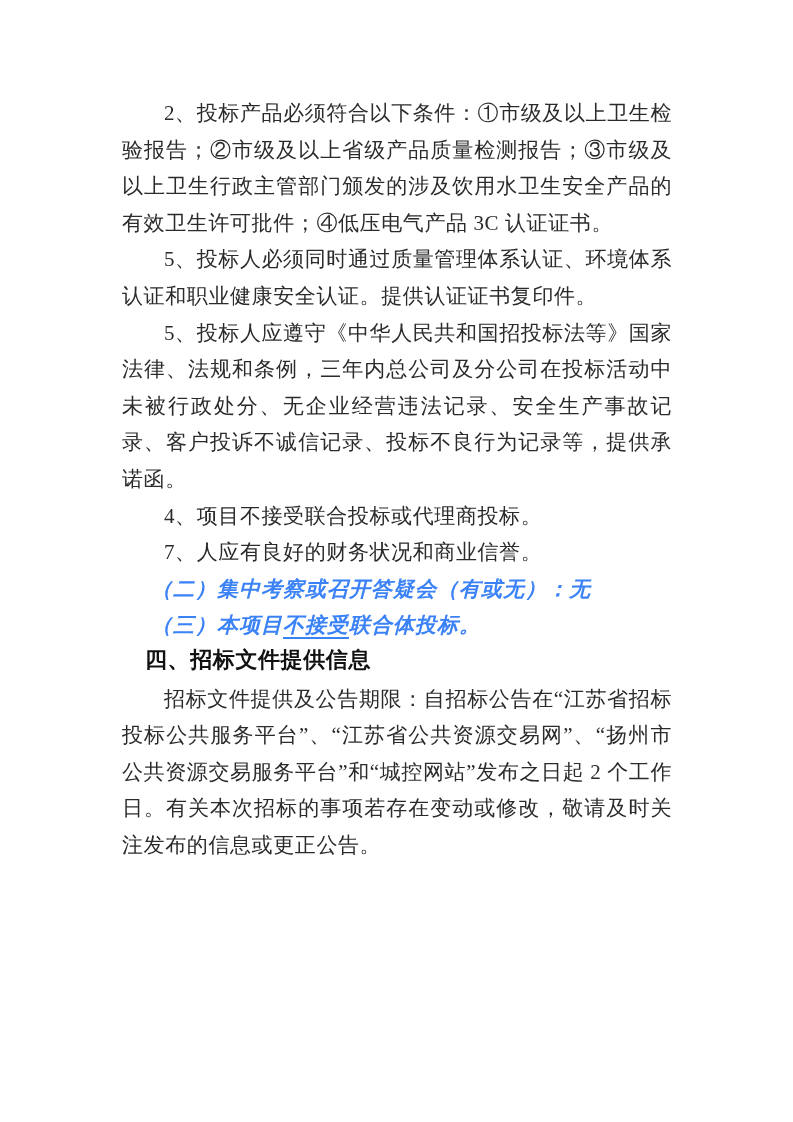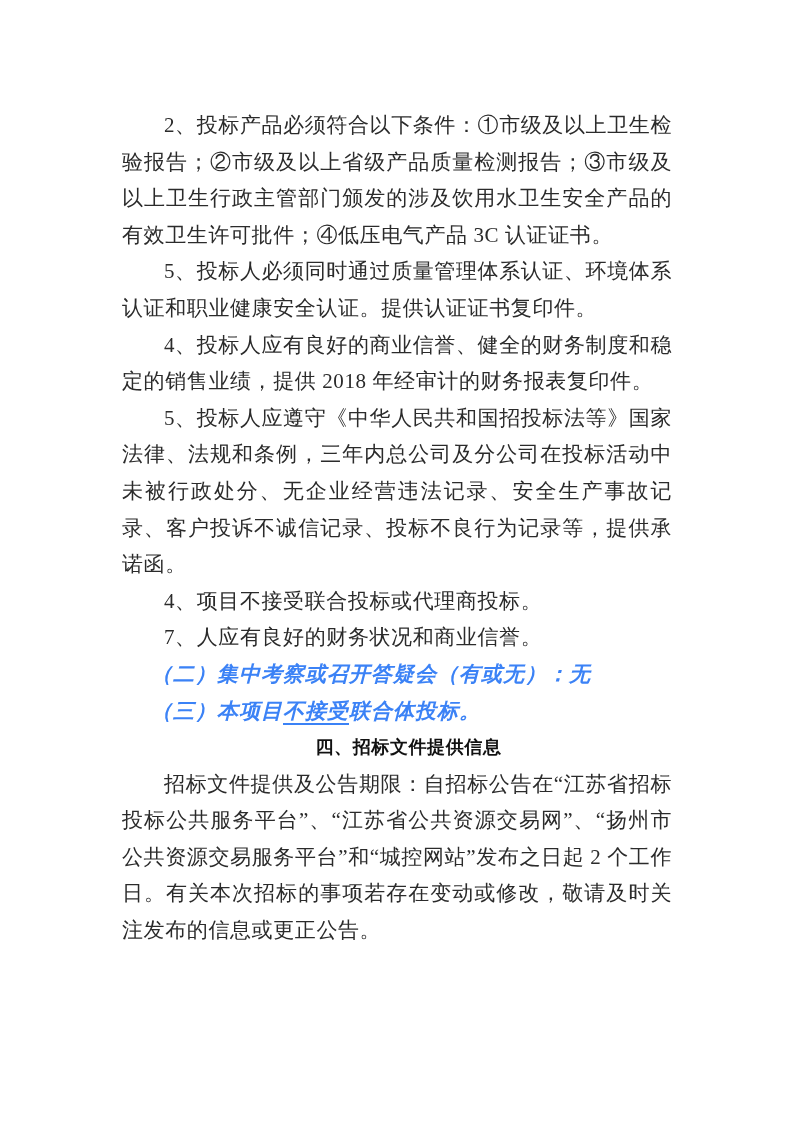--- a/index.html
+++ b/index.html
@@ -16,21 +16,20 @@
   .page {
     box-sizing: border-box;
     width: 793px;
     height: 1122px;
     background: #ffffff;
     padding: 95px 121px 0 122px;
     color: #262626;
   }
   .doc-body {
     width: 550px;
-    margin-top: 12px;
   }
   p {
     margin: 0;
     padding: 0;
   }
   .body-para {
     font-size: 21px;
     line-height: 36.6px;
     letter-spacing: 0.6px;
     text-align: justify;
@@ -46,41 +45,39 @@
     font-weight: 700;
     font-style: italic;
     color: #3b82f6;
   }
   .emph-para .u {
     text-decoration: underline;
     text-underline-offset: 5px;
     text-decoration-thickness: 1.5px;
   }
   .section-heading {
-    font-family: Liberation Serif, serif;
-    font-size: 18px;
+    font-family: Liberation Mono, monospace;
+    font-size: 22px;
     line-height: 36.6px;
     letter-spacing: 0.6px;
     text-indent: 23px;
     font-weight: 700;
     color: #111111;
-    text-align: center;
   }
 </style>
 </head>
 <body>
 
 <div class="page">
   <div class="doc-body">
 
     <p class="body-para">2、投标产品必须符合以下条件：①市级及以上卫生检验报告；②市级及以上省级产品质量检测报告；③市级及以上卫生行政主管部门颁发的涉及饮用水卫生安全产品的有效卫生许可批件；④低压电气产品 3C 认证证书。</p>
 
     <p class="body-para">5、投标人必须同时通过质量管理体系认证、环境体系认证和职业健康安全认证。提供认证证书复印件。</p>
 
-    <p class="body-para">4、投标人应有良好的商业信誉、健全的财务制度和稳定的销售业绩，提供 2018 年经审计的财务报表复印件。</p>
 
     <p class="body-para">5、投标人应遵守《中华人民共和国招投标法等》国家法律、法规和条例，三年内总公司及分公司在投标活动中未被行政处分、无企业经营违法记录、安全生产事故记录、客户投诉不诚信记录、投标不良行为记录等，提供承诺函。</p>
 
     <p class="body-para">4、项目不接受联合投标或代理商投标。</p>
 
     <p class="body-para">7、人应有良好的财务状况和商业信誉。</p>
 
 
     <p class="emph-para">（二）集中考察或召开答疑会（有或无）：无</p>
 

